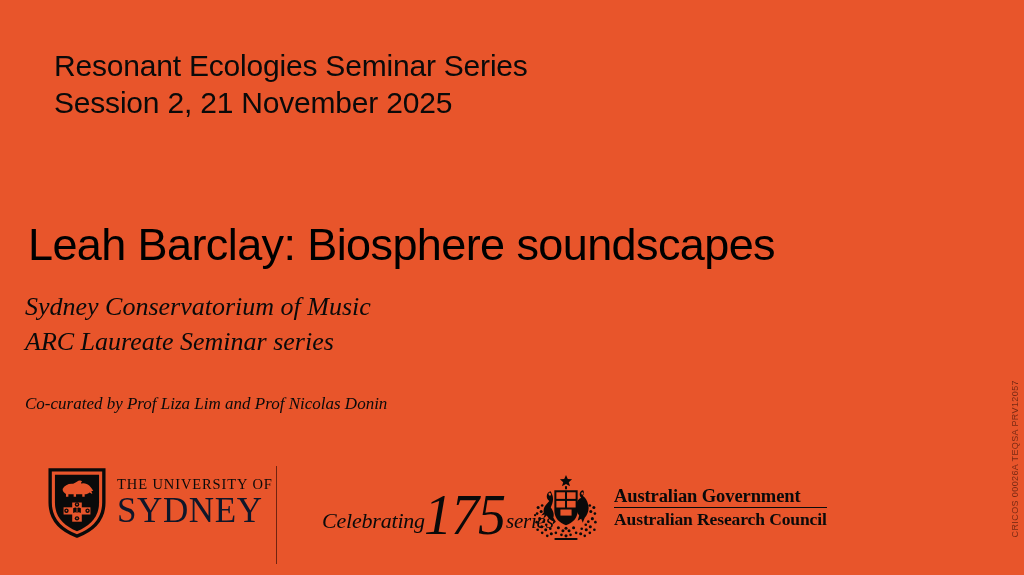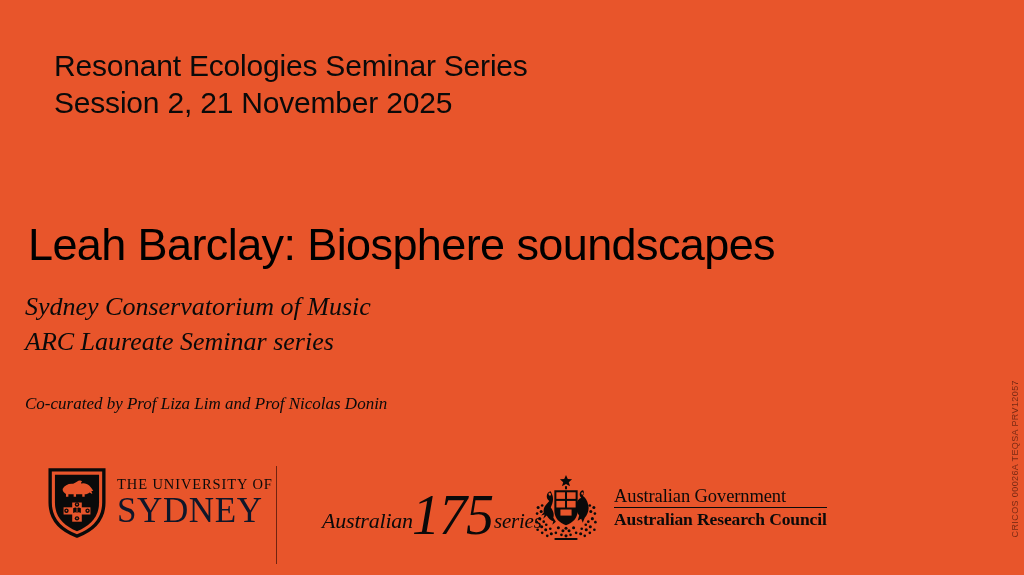--- a/index.html
+++ b/index.html
@@ -182,21 +182,21 @@
     height: 68px;
     display: block;
   }
   .arc-words {
     display: flex;
     flex-direction: column;
     justify-content: center;
   }
   .arc-gov {
     font-family: "Liberation Serif", serif;
-    font-weight: normal;
+    font-weight: bold;
     font-size: 18.5px;
     letter-spacing: -0.1px;
     color: #0a0a0a;
     white-space: nowrap;
     padding-bottom: 0;
   }
   .arc-rule {
     height: 1.5px;
     background: #0a0a0a;
     width: 100%;
@@ -284,21 +284,21 @@
       </svg>
       <div class="usyd-words">
         <span class="usyd-the">THE UNIVERSITY OF</span>
         <span class="usyd-sydney">SYDNEY</span>
       </div>
     </div>
 
     <div class="logo-divider"></div>
 
     <div class="anniversary">
-      <span class="anniv-celebrating">Australian</span>
+      <span class="anniv-celebrating">Celebrating</span>
       <span class="anniv-number">175</span>
       <span class="anniv-years">series</span>
     </div>
 
     <div class="arc-lockup">
       <svg class="coat-of-arms" viewBox="0 0 150 134">
         <g fill="#0a0a0a">
 
           <path d="M75 2 L78.5 10 L87 10.5 L80.5 16 L83 24 L75 19.5 L67 24 L69.5 16 L63 10.5 L71.5 10 Z"></path>
           <rect x="73" y="24" width="4" height="6"></rect>

